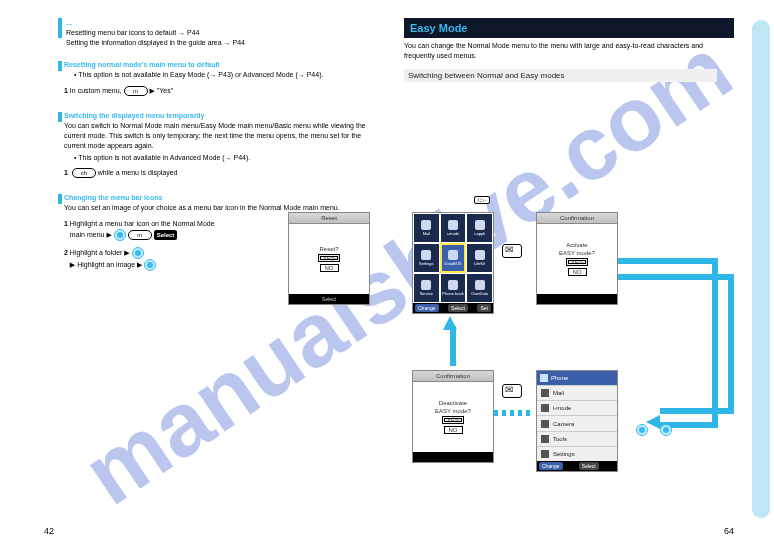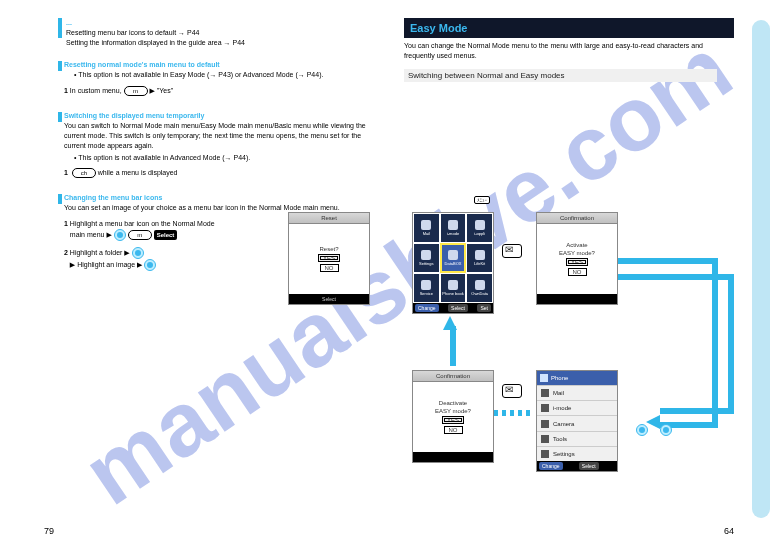--- a/index.html
+++ b/index.html
@@ -252,16 +252,16 @@
   <div class="arrow h" style="left:660px;top:408px;width:74px"></div>
 
   <div class="arrow v" style="left:450px;top:326px;height:40px"></div>
   <div class="arrowhead ah-up" style="left:443px;top:316px"></div>
 
   <div class="dots" style="left:494px;top:410px;width:40px"></div>
 
   <span class="iconcircle" style="position:absolute;left:636px;top:424px"></span>
   <span class="iconcircle" style="position:absolute;left:660px;top:424px"></span>
 
-  <div class="pgnum" style="left:44px">79</div>
+  <div class="pgnum" style="left:44px">42</div>
   <div class="pgnum" style="right:40px">64</div>
 
 </div>
 
 </body></html>

